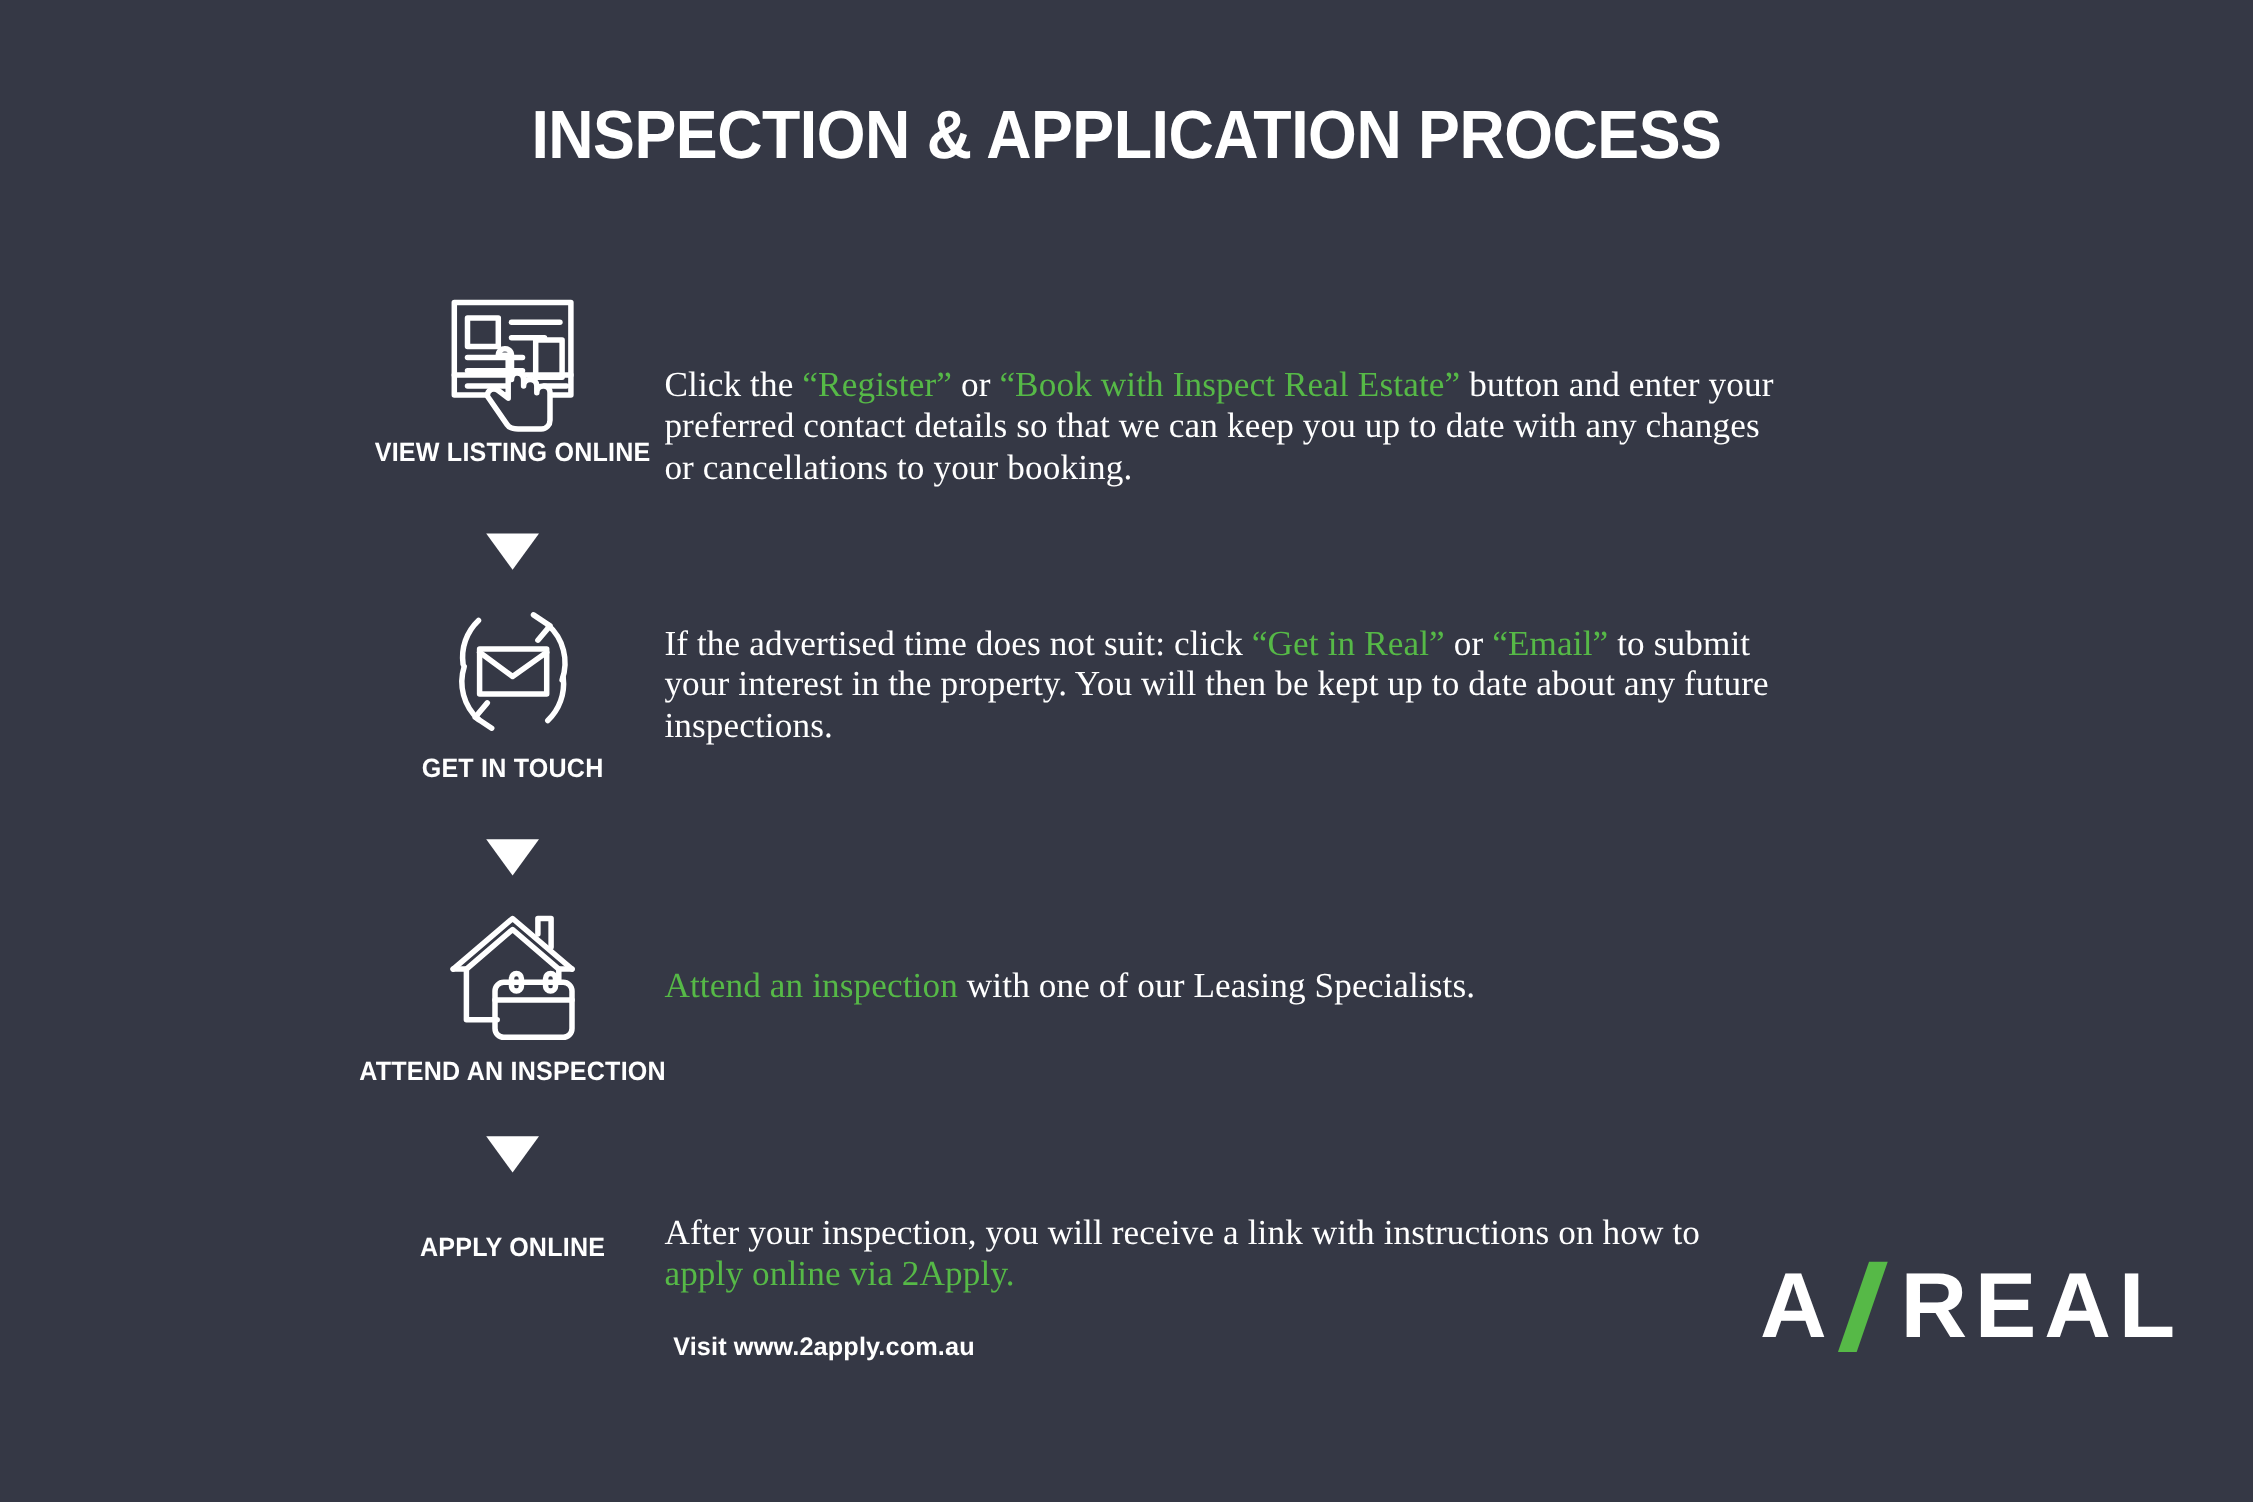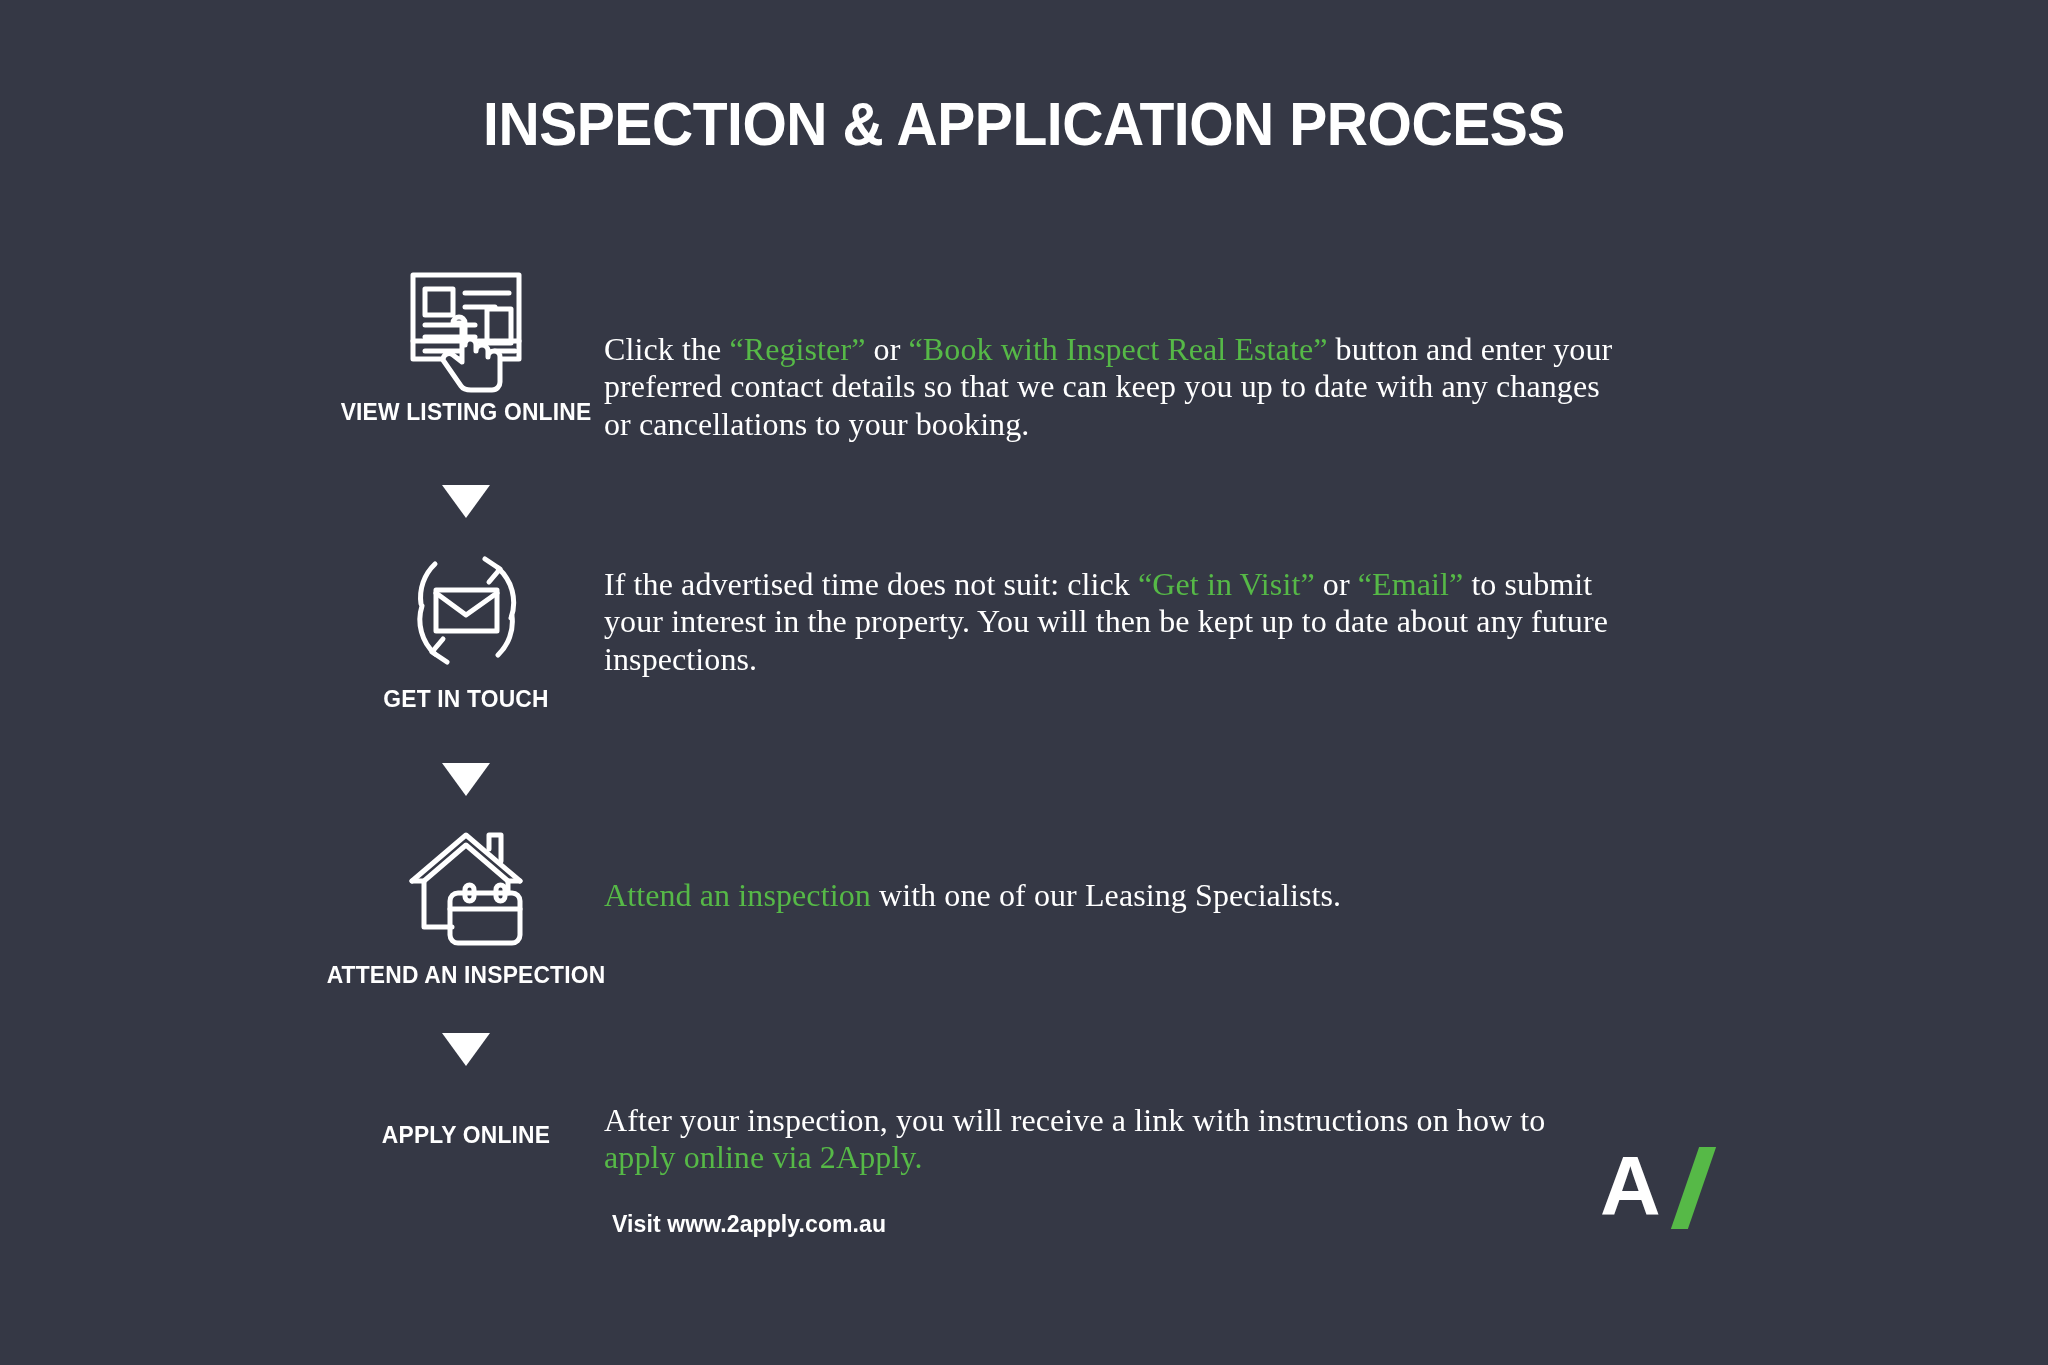--- a/index.html
+++ b/index.html
@@ -242,23 +242,24 @@
 
   <div class="step-block blk-4">
     <div class="step-label">APPLY ONLINE</div>
   </div>
 
 </div>
 
 <div class="text-column">
 
   <p class="para p-1"><span>Click the </span><span class="hl">“Register”</span><span> or </span><span class="hl">“Book with Inspect Real Estate”</span><span> button and enter your preferred contact details so that we can keep you up to date with any changes or cancellations to your booking.</span></p>
-  <p class="para p-2"><span>If the advertised time does not suit: click </span><span class="hl">“Get in Visit”</span><span> or </span><span class="hl">“Email”</span><span> to submit your interest in the property. You will then be kept up to date about any future inspections.</span></p>
+  <p class="para p-2"><span>If the advertised time does not suit: click </span><span class="hl">“Get in Real”</span><span> or </span><span class="hl">“Email”</span><span> to submit your interest in the property. You will then be kept up to date about any future inspections.</span></p>
   <p class="para p-3"><span class="hl">Attend an inspection</span><span> with one of our Leasing Specialists.</span></p>
   <p class="para p-4"><span>After your inspection, you will receive a link with instructions on how to </span><span class="hl">apply online via 2Apply.</span></p>
 
   <div class="visit-line">Visit www.2apply.com.au</div>
 </div>
 
 <div class="brand-logo">
   <span class="logo-a">A</span>
   <span class="logo-slash"></span>
+  <span class="logo-real">REAL</span>
 </div>
 
 </body></html>

